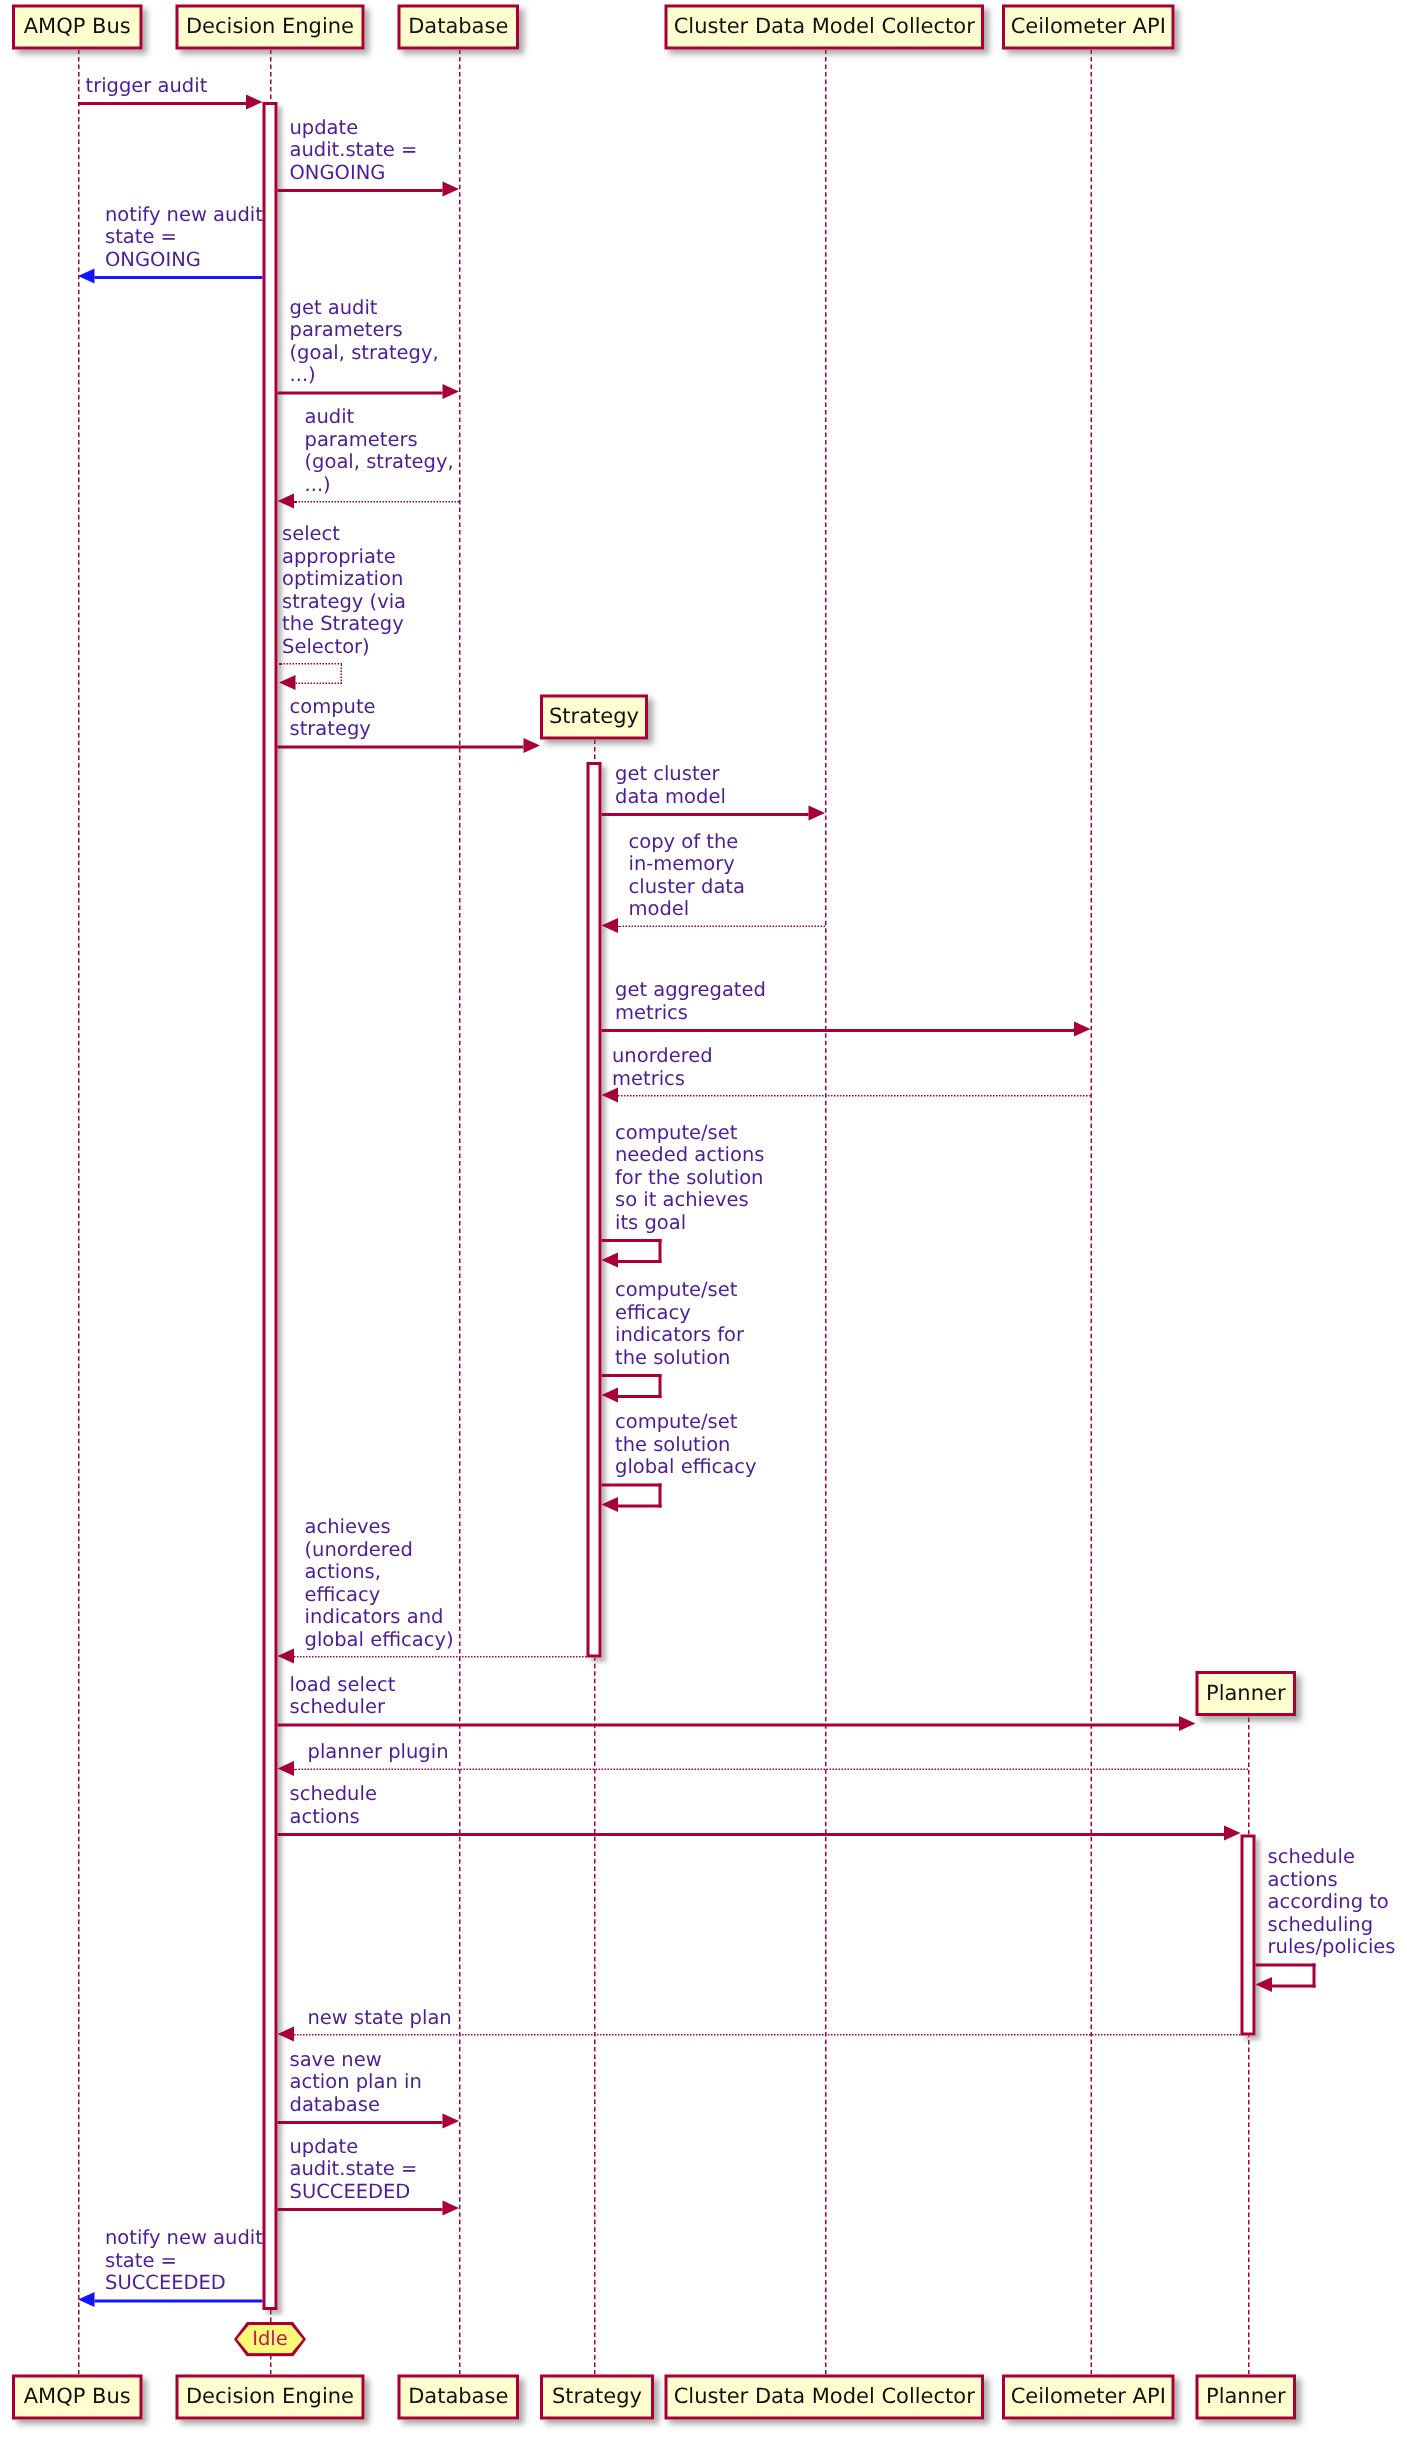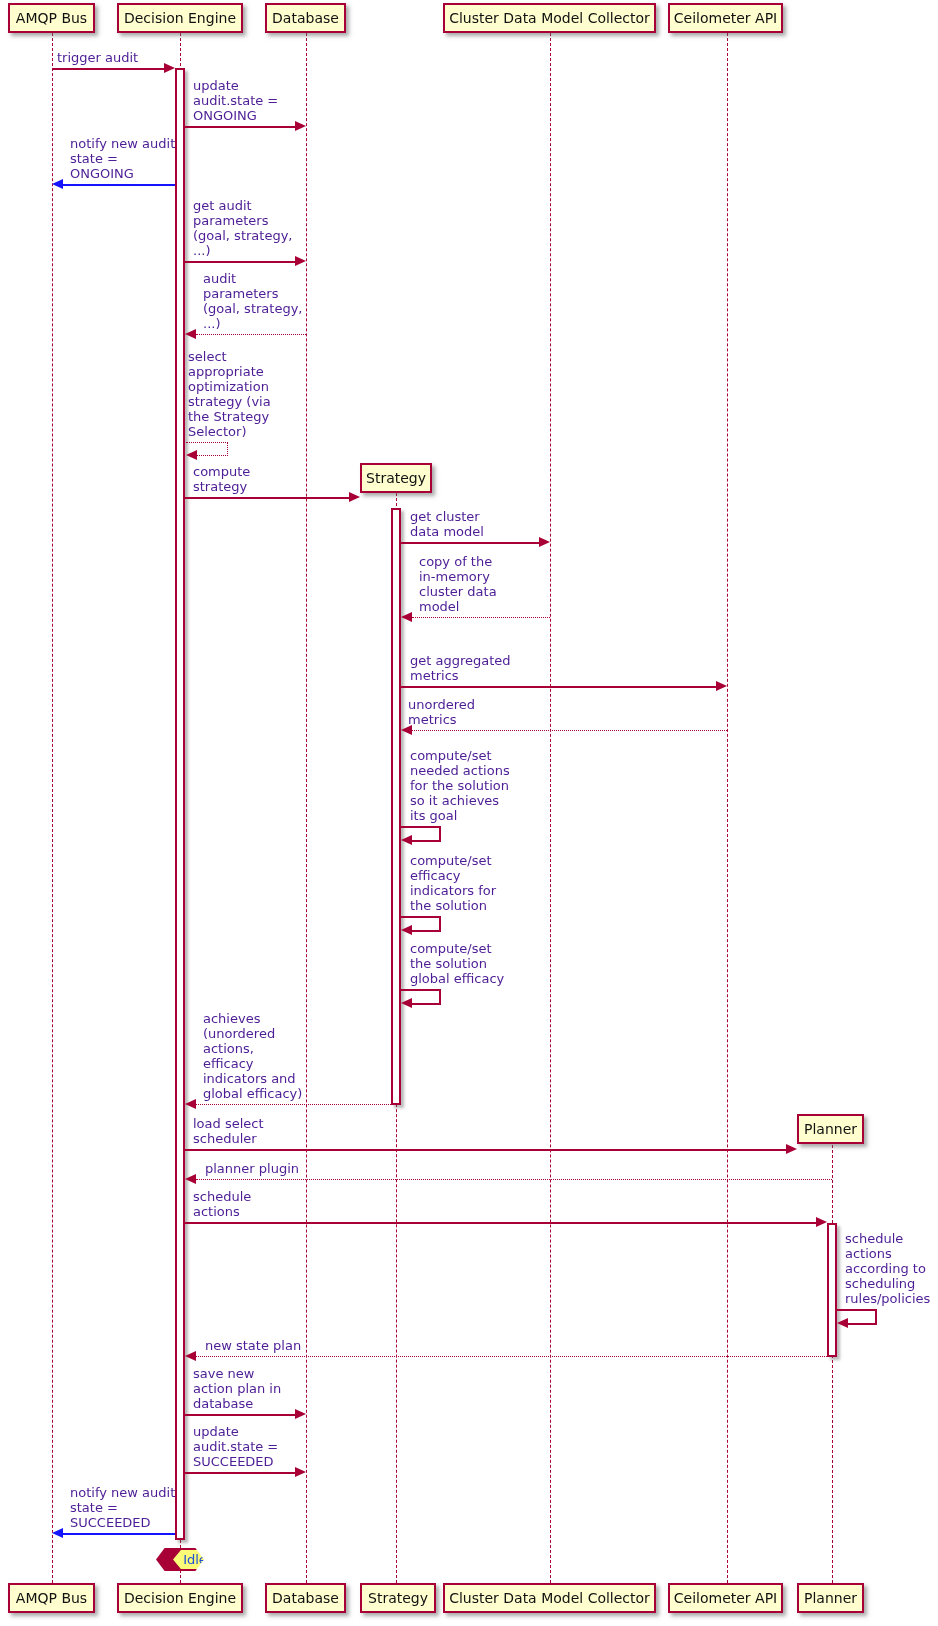--- a/index.html
+++ b/index.html
@@ -30,21 +30,21 @@
        clip-path:polygon(0 0,100% 0,100% 55%,86% 100%,0 100%);}
   .tab-in{position:absolute;left:2px;top:2px;width:74px;height:17px;background:var(--tab-fill,#EEEEEE);
        clip-path:polygon(0 0,100% 0,100% 50%,85% 100%,0 100%);}
   .tab-txt{position:absolute;left:12px;top:1px;font-weight:bold;font-size:13px;color:#000;}
   .cond{position:absolute;left:90px;top:2px;font-weight:bold;font-size:12px;color:#000;white-space:nowrap;}
   .hexo{position:absolute;left:156px;top:1548px;width:48px;height:23px;
         background:var(--border,#A80036);filter:drop-shadow(3px 3px 2px rgba(99,99,99,.6));
         clip-path:polygon(0 50%,18% 0,82% 0,100% 50%,82% 100%,18% 100%);}
   .hexi{position:absolute;left:2px;top:2px;width:44px;height:19px;background:var(--state-fill,#FBFB77);
         clip-path:polygon(0 50%,18% 0,82% 0,100% 50%,82% 100%,18% 100%);
-        display:flex;align-items:center;justify-content:center;font-size:13px;color:#1d4ed8;margin-left:15px;}
+        display:flex;align-items:center;justify-content:center;font-size:13px;color:#be185d;}
 </style>
 </head>
 <body>
 
 <div id="canvas">
 
   <div class="life" style="left:52px;top:33px;height:1550px"></div>
   <div class="life" style="left:180px;top:33px;height:1550px"></div>
   <div class="life" style="left:306px;top:33px;height:1550px"></div>
   <div class="life" style="left:396px;top:493px;height:1090px"></div>

